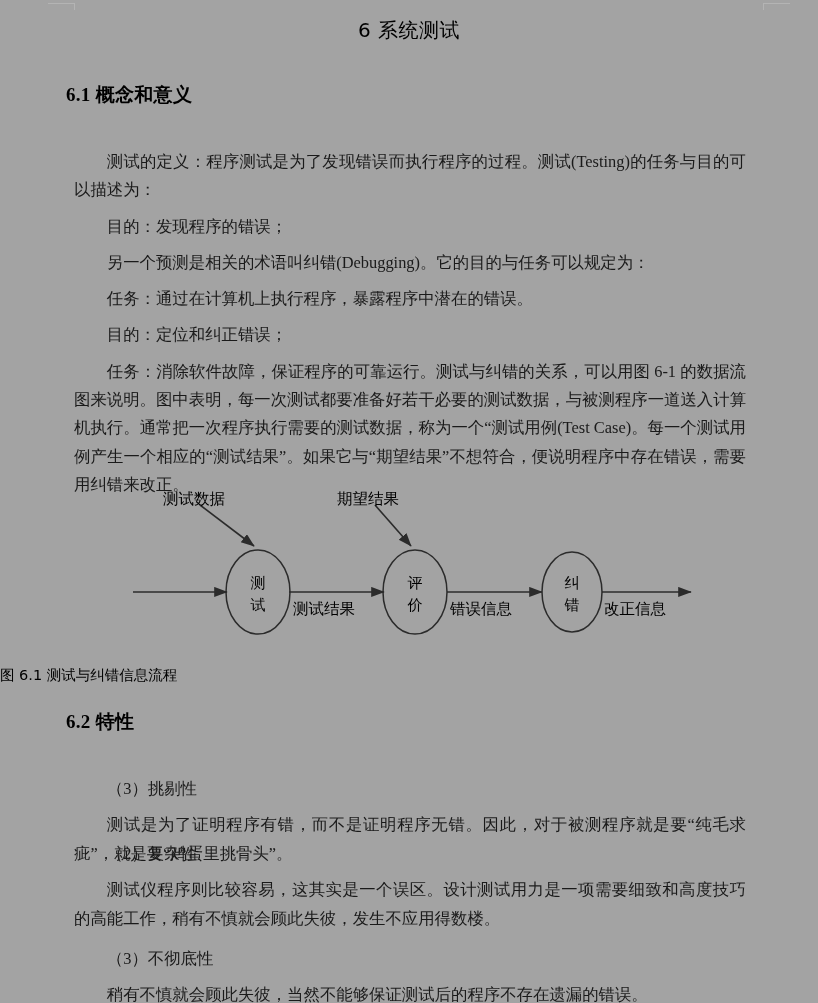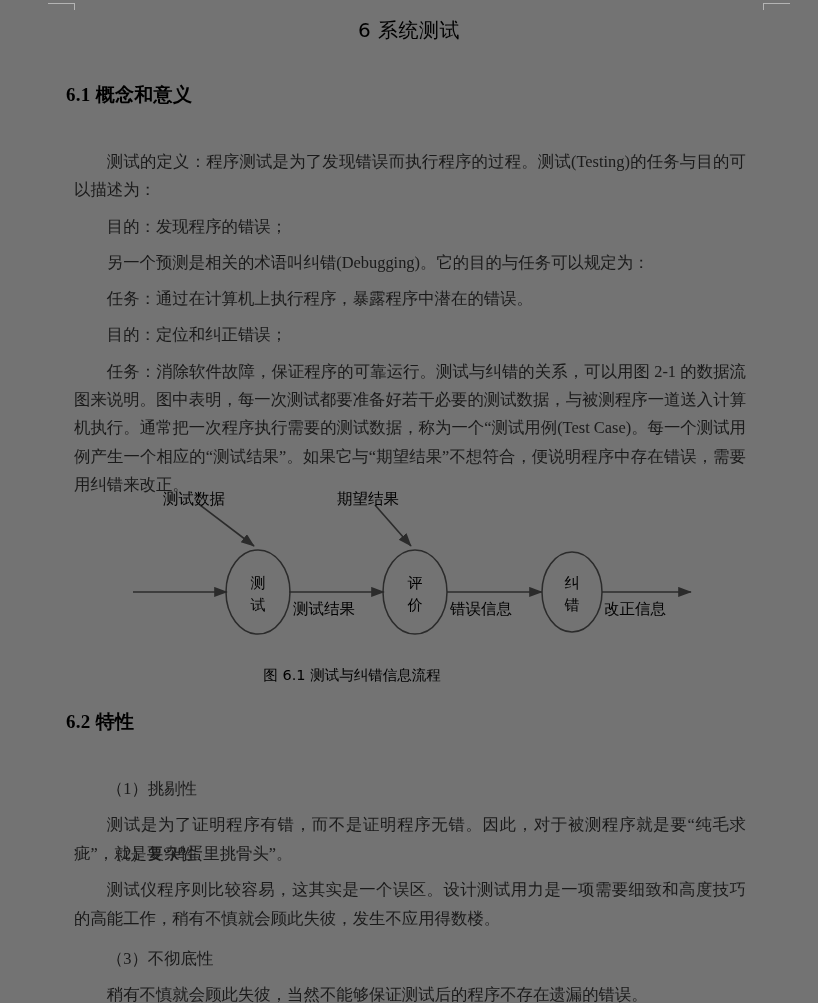--- a/index.html
+++ b/index.html
@@ -4,21 +4,21 @@
 <style>
   html, body {
     margin: 0;
     padding: 0;
     background: #ffffff;
   }
   #page {
     position: relative;
     width: 818px;
     height: 1003px;
-    background: #737373;
+    background: #a3a3a3;
     overflow: hidden;
     font-family: "Liberation Serif", "DejaVu Serif", serif;
     color: #000000;
   }
 
   
   .crop-mark {
     position: absolute;
     top: 3px;
     height: 1px;
@@ -96,21 +96,21 @@
   #flow-svg {
     position: absolute;
     left: 0;
     top: 0;
   }
   .fig-caption {
     position: absolute;
     left: 0;
     top: 666px;
     width: 704px;
-    text-align: center;
+    text-align: left;
     font-family: "DejaVu Sans", "Liberation Sans", sans-serif;
     font-size: 14.5px;
     color: #000;
   }
 
   .node-text {
     font-family: "DejaVu Sans", "Liberation Sans", sans-serif;
     font-size: 15px;
     fill: #000;
   }
@@ -141,21 +141,21 @@
   <div class="doc-title">6 系统测试</div>
 
   <div class="h2" id="h2-1">6.1 概念和意义</div>
 
   <div class="body-block" id="para-intro">
     <p class="indent">测试的定义：程序测试是为了发现错误而执行程序的过程。测试(Testing)的任务与目的可以描述为：</p>
     <p class="indent">目的：发现程序的错误；</p>
     <p class="indent">另一个预测是相关的术语叫纠错(Debugging)。它的目的与任务可以规定为：</p>
     <p class="indent">任务：通过在计算机上执行程序，暴露程序中潜在的错误。</p>
     <p class="indent">目的：定位和纠正错误；</p>
-    <p class="indent">任务：消除软件故障，保证程序的可靠运行。测试与纠错的关系，可以用图 2-1 的数据流图来说明。图中表明，每一次测试都要准备好若干必要的测试数据，与被测程序一道送入计算机执行。通常把一次程序执行需要的测试数据，称为一个“测试用例(Test Case)。每一个测试用例产生一个相应的“测试结果”。如果它与“期望结果”不想符合，便说明程序中存在错误，需要用纠错来改正。</p>
+    <p class="indent">任务：消除软件故障，保证程序的可靠运行。测试与纠错的关系，可以用图 6-1 的数据流图来说明。图中表明，每一次测试都要准备好若干必要的测试数据，与被测程序一道送入计算机执行。通常把一次程序执行需要的测试数据，称为一个“测试用例(Test Case)。每一个测试用例产生一个相应的“测试结果”。如果它与“期望结果”不想符合，便说明程序中存在错误，需要用纠错来改正。</p>
   </div>
 
   <div id="figure">
     <svg id="flow-svg" width="818" height="215" viewBox="0 0 818 215">
       <defs>
         <marker id="arrow" markerWidth="9" markerHeight="9" refX="8" refY="3.2" orient="auto" markerUnits="strokeWidth">
           <path d="M0,0 L0,6.4 L8.5,3.2 z" fill="#2b2b2b"></path>
         </marker>
       </defs>
 
@@ -187,21 +187,21 @@
       <text class="edge-label" x="450" y="136">错误信息</text>
       <text class="edge-label" x="604" y="136">改正信息</text>
     </svg>
   </div>
 
   <div class="fig-caption">图 6.1 测试与纠错信息流程</div>
 
   <div class="h2" id="h2-2">6.2 特性</div>
 
   <div class="body-block" id="para-feat-1">
-    <p class="indent">（1）挑剔性</p>
+    <p class="indent">（3）挑剔性</p>
     <p class="indent">测试是为了证明程序有错，而不是证明程序无错。因此，对于被测程序就是要“纯毛求疵”，就是要“鸡蛋里挑骨头”。</p>
   </div>
 
   <div class="body-block" id="para-feat-2">
     <p class="indent">（2）复杂性</p>
     <p class="indent">测试仪程序则比较容易，这其实是一个误区。设计测试用力是一项需要细致和高度技巧的高能工作，稍有不慎就会顾此失彼，发生不应用得数楼。</p>
   </div>
 
   <div class="body-block" id="para-feat-3">
     <p class="indent">（3）不彻底性</p>

